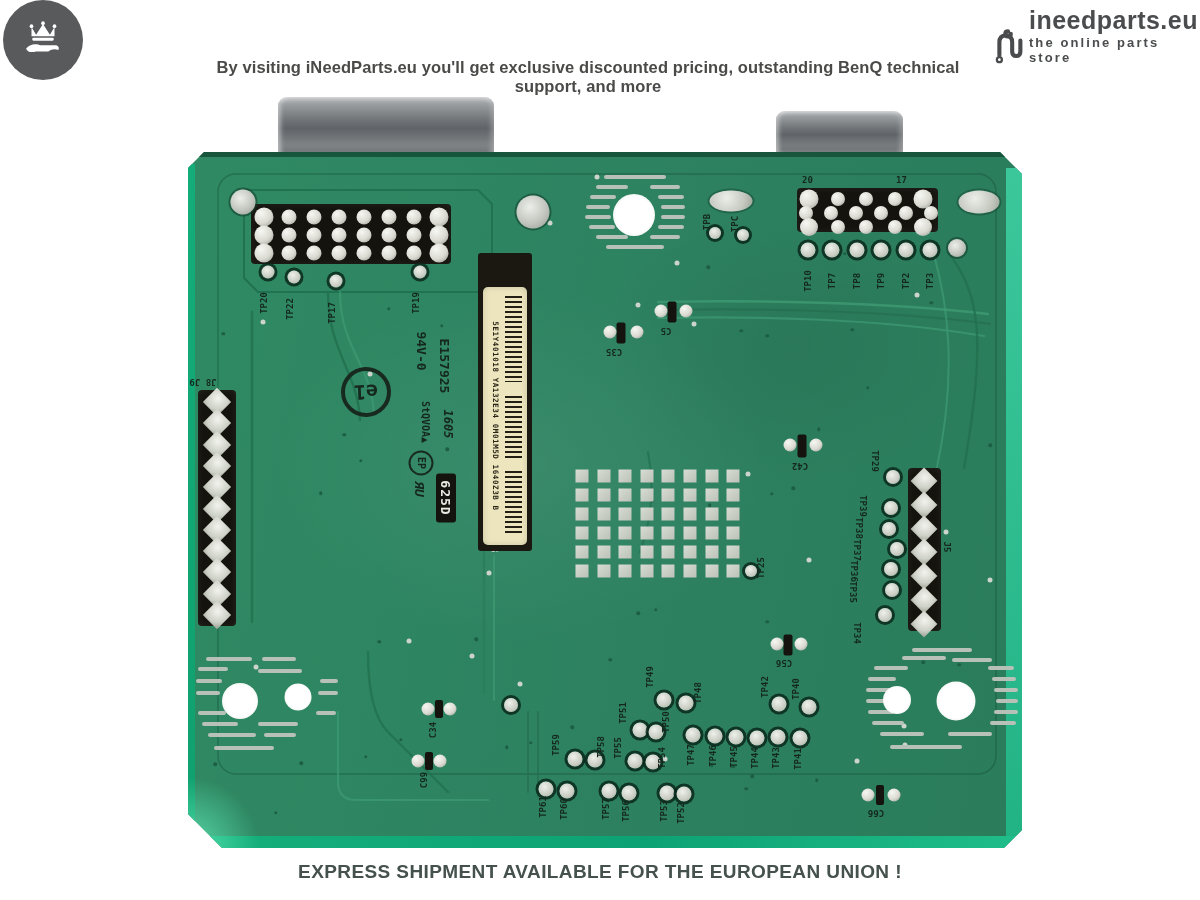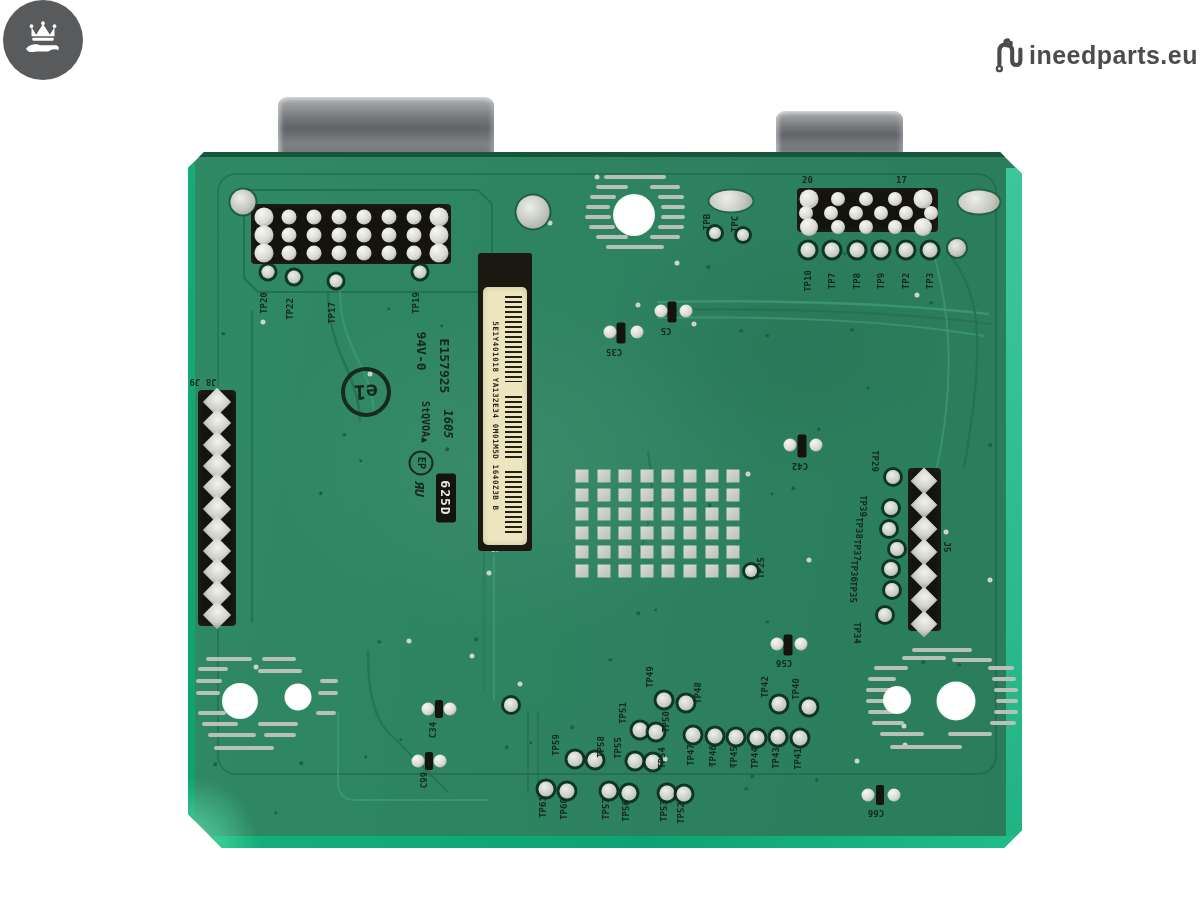--- a/index.html
+++ b/index.html
@@ -8,21 +8,21 @@
   .abs{position:absolute;}
   .ctr{transform:translate(-50%,-50%);}
   .r90{transform:translate(-50%,-50%) rotate(90deg);}
   .r180{transform:translate(-50%,-50%) rotate(180deg);}
 
   
   .logo-circle{left:3px;top:0;width:80px;height:80px;border-radius:50%;background:#595a5c;
                display:flex;align-items:center;justify-content:center;}
   .tagline{left:188px;top:58px;width:800px;text-align:center;font-weight:700;
            font-size:16.5px;color:#4a4a48;letter-spacing:.1px;}
-  .brand{left:993px;top:16px;width:205px;height:78px;display:flex;align-items:center;}
+  .brand{left:993px;top:8px;width:205px;height:78px;display:flex;align-items:flex-start;}
   .brand-text{margin-left:4px;}
   .brand-name{font-weight:700;font-size:25px;color:#4b4c4e;letter-spacing:.5px;line-height:1;}
   .brand-sub{font-weight:700;font-size:13px;color:#4b4c4e;letter-spacing:2.1px;margin-top:2px;}
 
   
   .footer-text{left:0;top:861px;width:1200px;text-align:center;font-weight:700;
                font-size:19px;color:#45514c;letter-spacing:.4px;}
 
   
   .scene{left:0;top:0;width:1200px;height:900px;}
@@ -107,30 +107,32 @@
       <g fill="#ffffff">
         <path d="M15 13 L21 23 L30 9 L39 23 L45 13 L45 25 L15 25 Z"></path>
         <circle cx="15" cy="12" r="2.4"></circle>
           <circle cx="30" cy="8" r="2.4"></circle>
           <circle cx="45" cy="12" r="2.4"></circle>
         <rect x="16" y="27" width="28" height="4" rx="1.5"></rect>
         <path d="M8 41 C14 34 22 35 27 37 L43 37 C49 36 52 39 50 43 C45 41 41 42 37 45 L21 45 C14 47 9 45 8 41 Z"></path>
       </g>
     </svg>
   </div>
+  <div class="abs tagline">By visiting iNeedParts.eu you'll get exclusive discounted pricing, outstanding BenQ technical support, and more</div>
   <div class="abs brand">
     <svg width="70" height="76" viewBox="0 0 70 80">
       <g fill="none" stroke="#4a4b4d" stroke-width="9" stroke-linecap="round">
         <path d="M14 60 L14 32 Q14 17 28 17 Q42 17 42 32 L42 52 Q42 62 51 62 Q60 62 60 52 L60 28"></path>
         <path d="M33 8 Q27 8 27 13 Q27 19 33 19 Q39 19 39 13"></path>
         <circle cx="14" cy="70" r="5.5" stroke-width="5"></circle>
       </g>
     </svg>
     <div class="brand-text">
       <div class="brand-name">ineedparts.eu</div>
+      <div class="brand-sub">the online parts store</div>
     </div>
   </div>
 
   <div class="abs scene">
     <div class="connector dvi"></div>
     <div class="connector vga"></div>
 
     <div class="abs board" id="board">
       <div class="abs edge-left"></div>
       <div class="abs edge-right"></div>
@@ -531,13 +533,14 @@
         <div class="gpad" style="left: 240px; top: 557px; width: 13px; height: 13px; transform: translate(-50%, -50%);"></div>
         <div class="gpad" style="left: 262px; top: 557px; width: 13px; height: 13px; transform: translate(-50%, -50%);"></div>
         <div class="glabel" style="left: 245px; top: 578px; transform: translate(-50%, -50%) rotate(-90deg);">C34</div>
         <div class="gcapbar" style="left: 241px; top: 609px; width: 8px; height: 18px; transform: translate(-50%, -50%);"></div>
         <div class="gpad" style="left: 230px; top: 609px; width: 13px; height: 13px; transform: translate(-50%, -50%);"></div>
         <div class="gpad" style="left: 252px; top: 609px; width: 13px; height: 13px; transform: translate(-50%, -50%);"></div>
         <div class="glabel" style="left: 236px; top: 628px; transform: translate(-50%, -50%) rotate(-90deg);">C99</div>
       </div>
   </div>
 
+  <div class="abs footer-text">EXPRESS SHIPMENT AVAILABLE FOR THE EUROPEAN UNION !</div>
 </div>
 
 </body></html>

